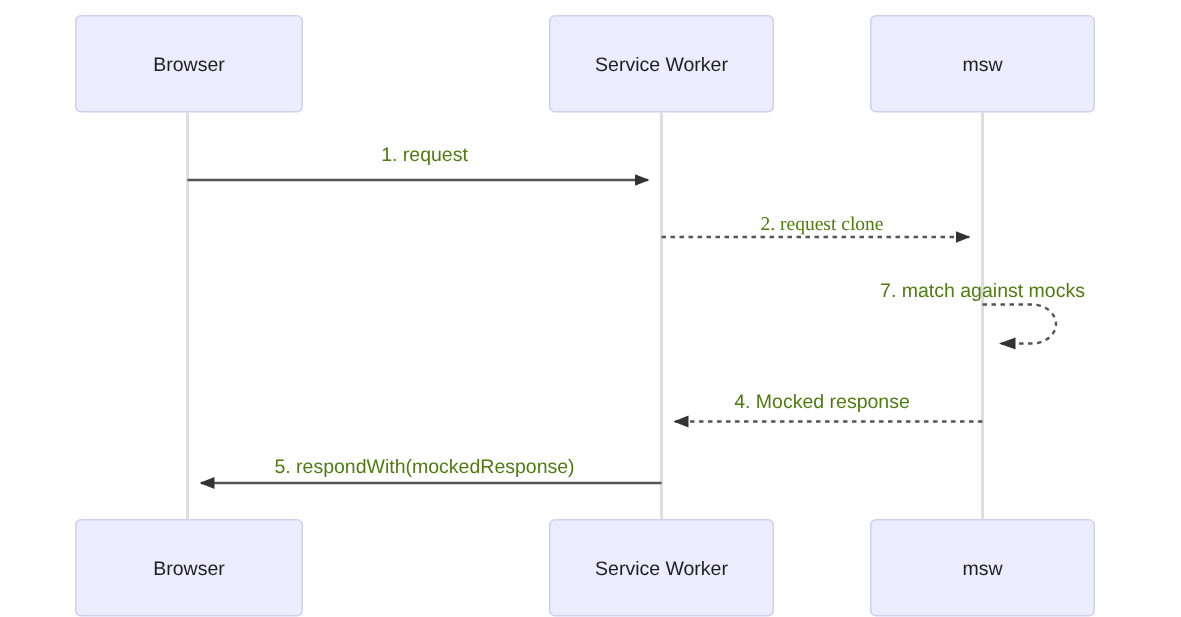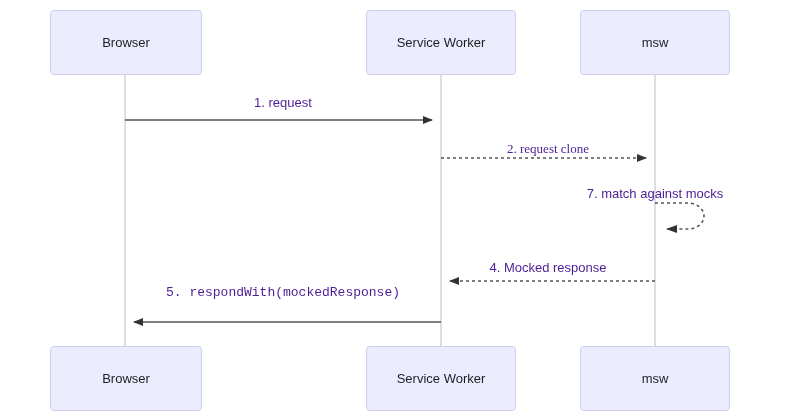--- a/index.html
+++ b/index.html
@@ -41,21 +41,21 @@
     font-size: 13px;
     color: #1d1d1f;
     line-height: 1;
     text-align: center;
     white-space: nowrap;
   }
   .msg-label {
     position: absolute;
     font-family: "Liberation Sans", sans-serif;
     font-size: 13px;
-    color: #4c1d95;
+    color: #4d7c0f;
     line-height: 1;
     white-space: nowrap;
     transform: translateX(-50%);
     text-align: center;
   }
 </style>
 </head>
 <body>
 
 <div id="diagram">
@@ -111,15 +111,15 @@
     <span class="actor-label">Service Worker</span>
   </div>
   <div class="actor-box" style="left:580px; top:346px; width:150px; height:65px;">
     <span class="actor-label">msw</span>
   </div>
 
   <div class="msg-label" style="left:283px; top:96px;">1. request</div>
   <div class="msg-label" style="left:548px; top:142px;font-family:Liberation Serif, serif;">2. request clone</div>
   <div class="msg-label" style="left:655px; top:187px;">7. match against mocks</div>
   <div class="msg-label" style="left:548px; top:261px;">4. Mocked response</div>
-  <div class="msg-label" style="left:283px; top:286px;font-family:Liberation Mono, monospace;">5. respondWith(mockedResponse)</div>
+  <div class="msg-label" style="left:283px; top:304px;">5. respondWith(mockedResponse)</div>
 
 </div>
 
 </body></html>

